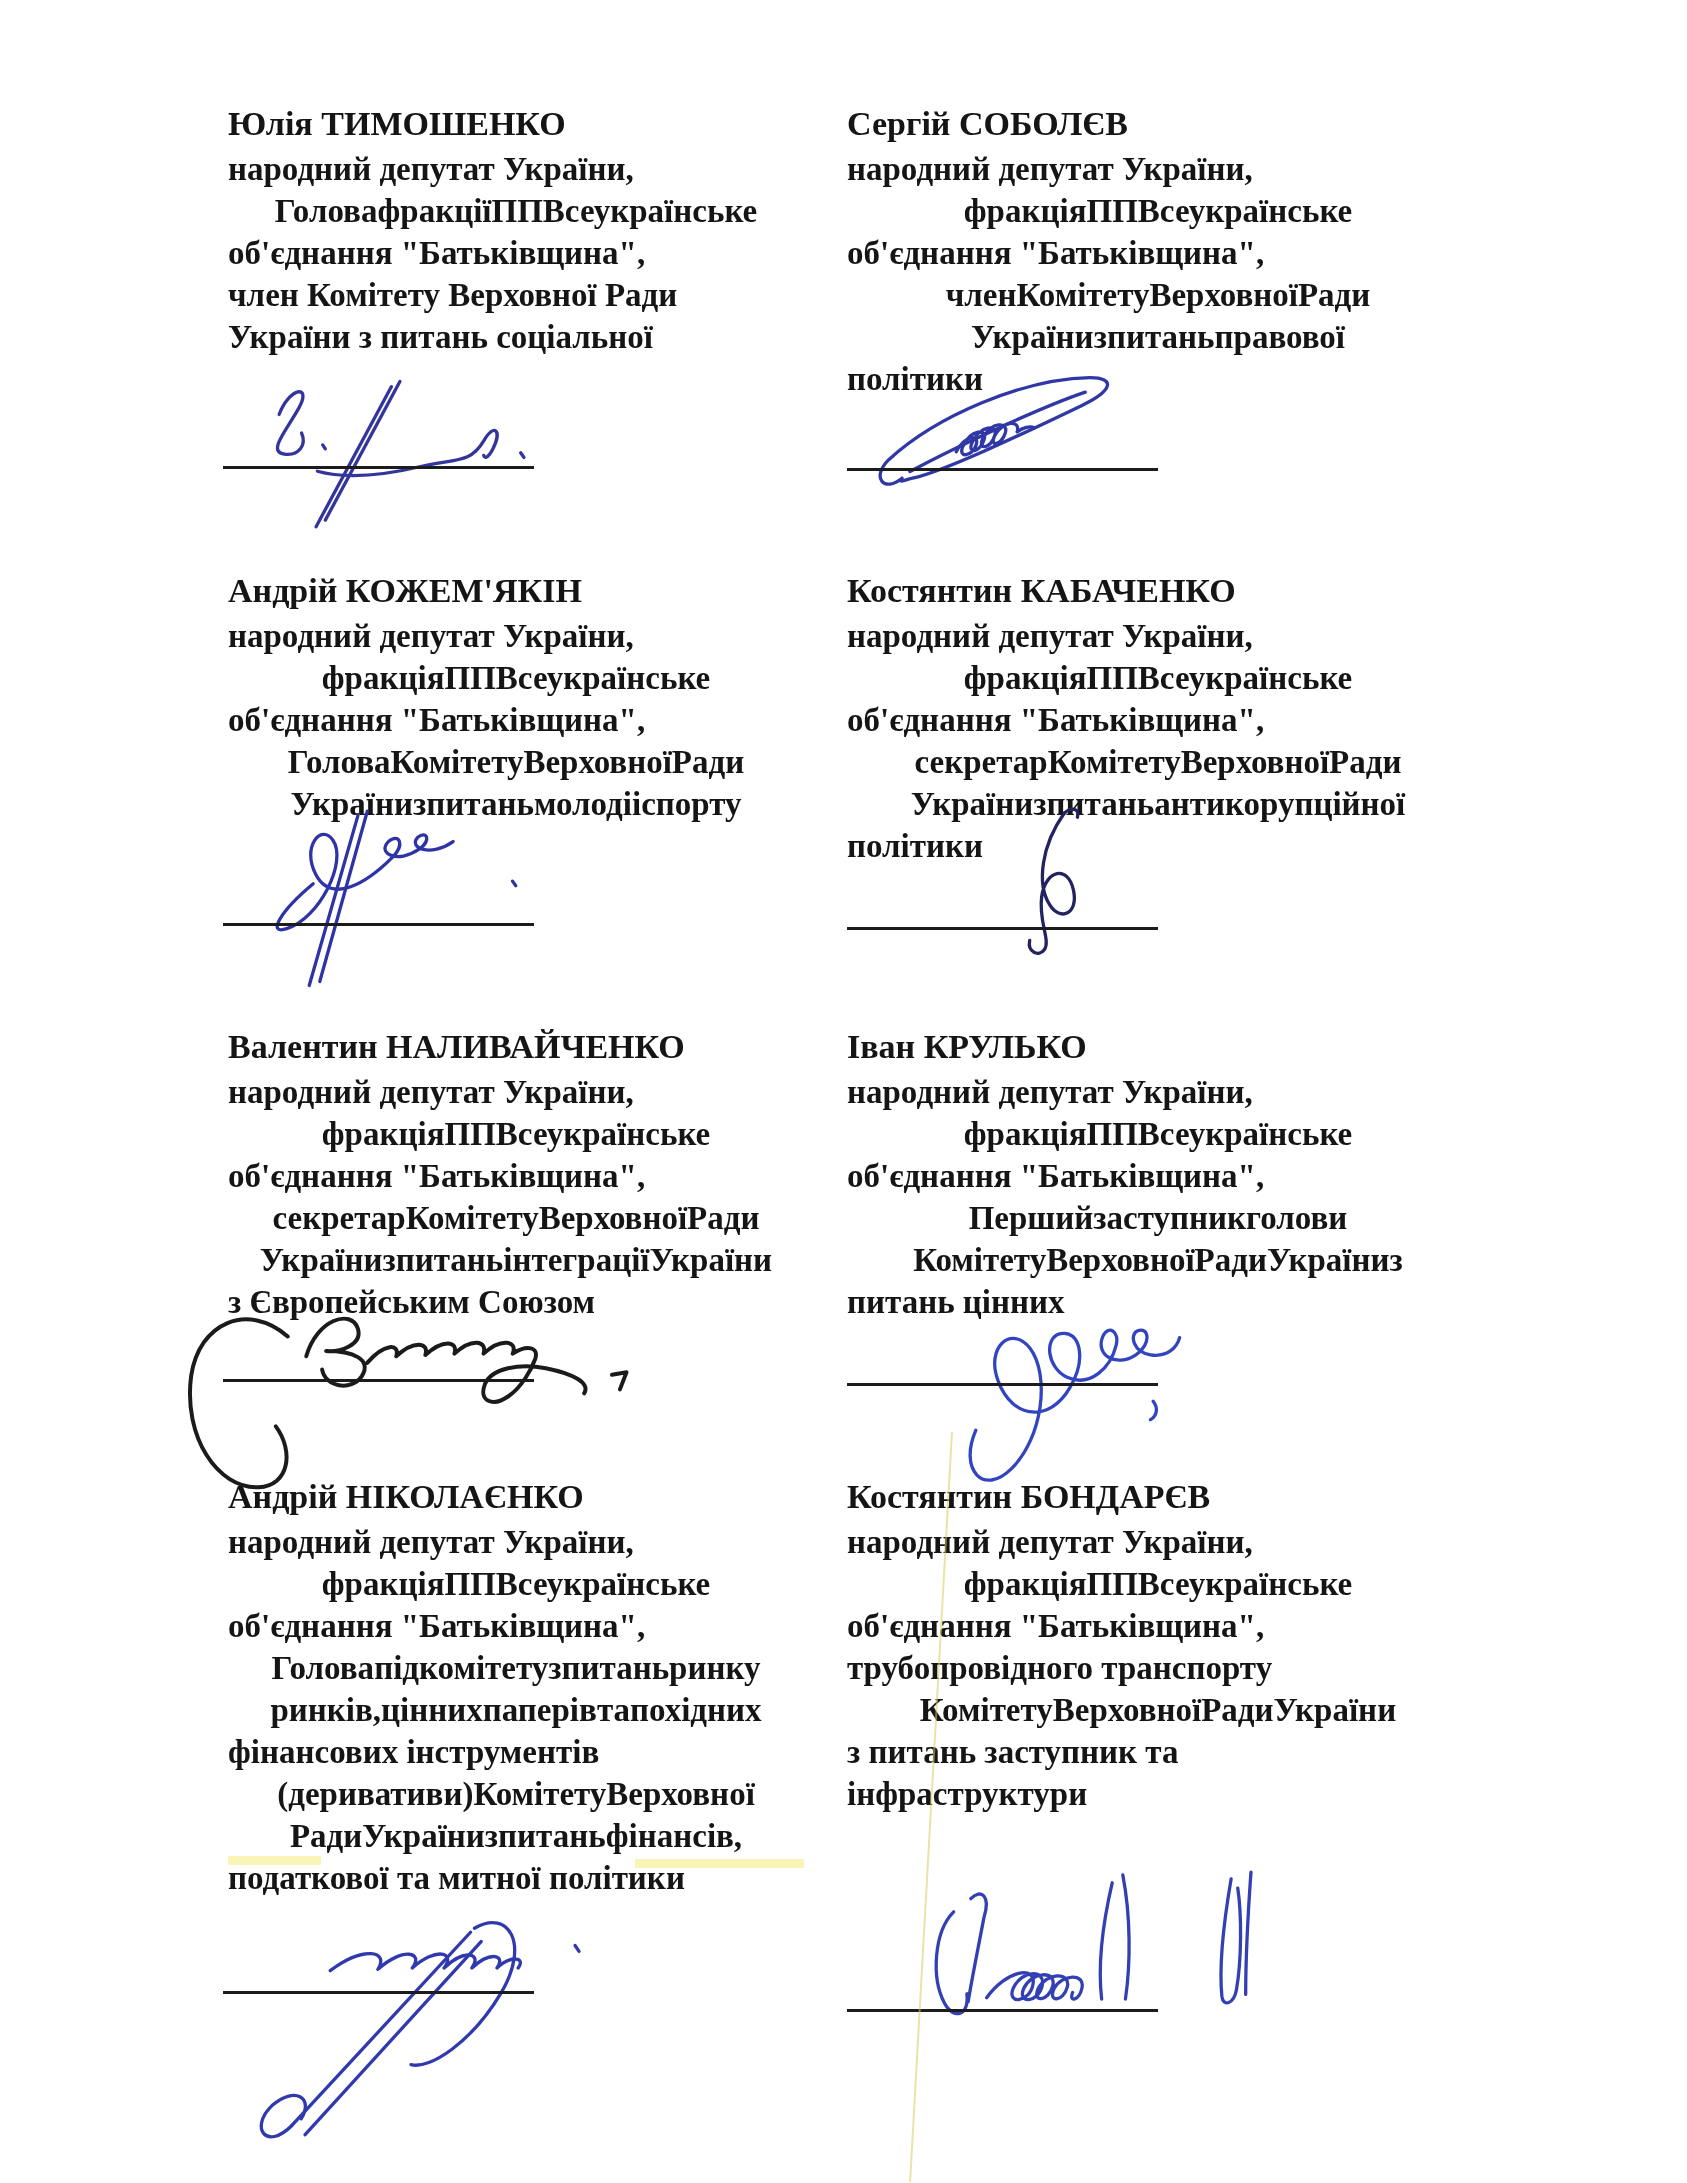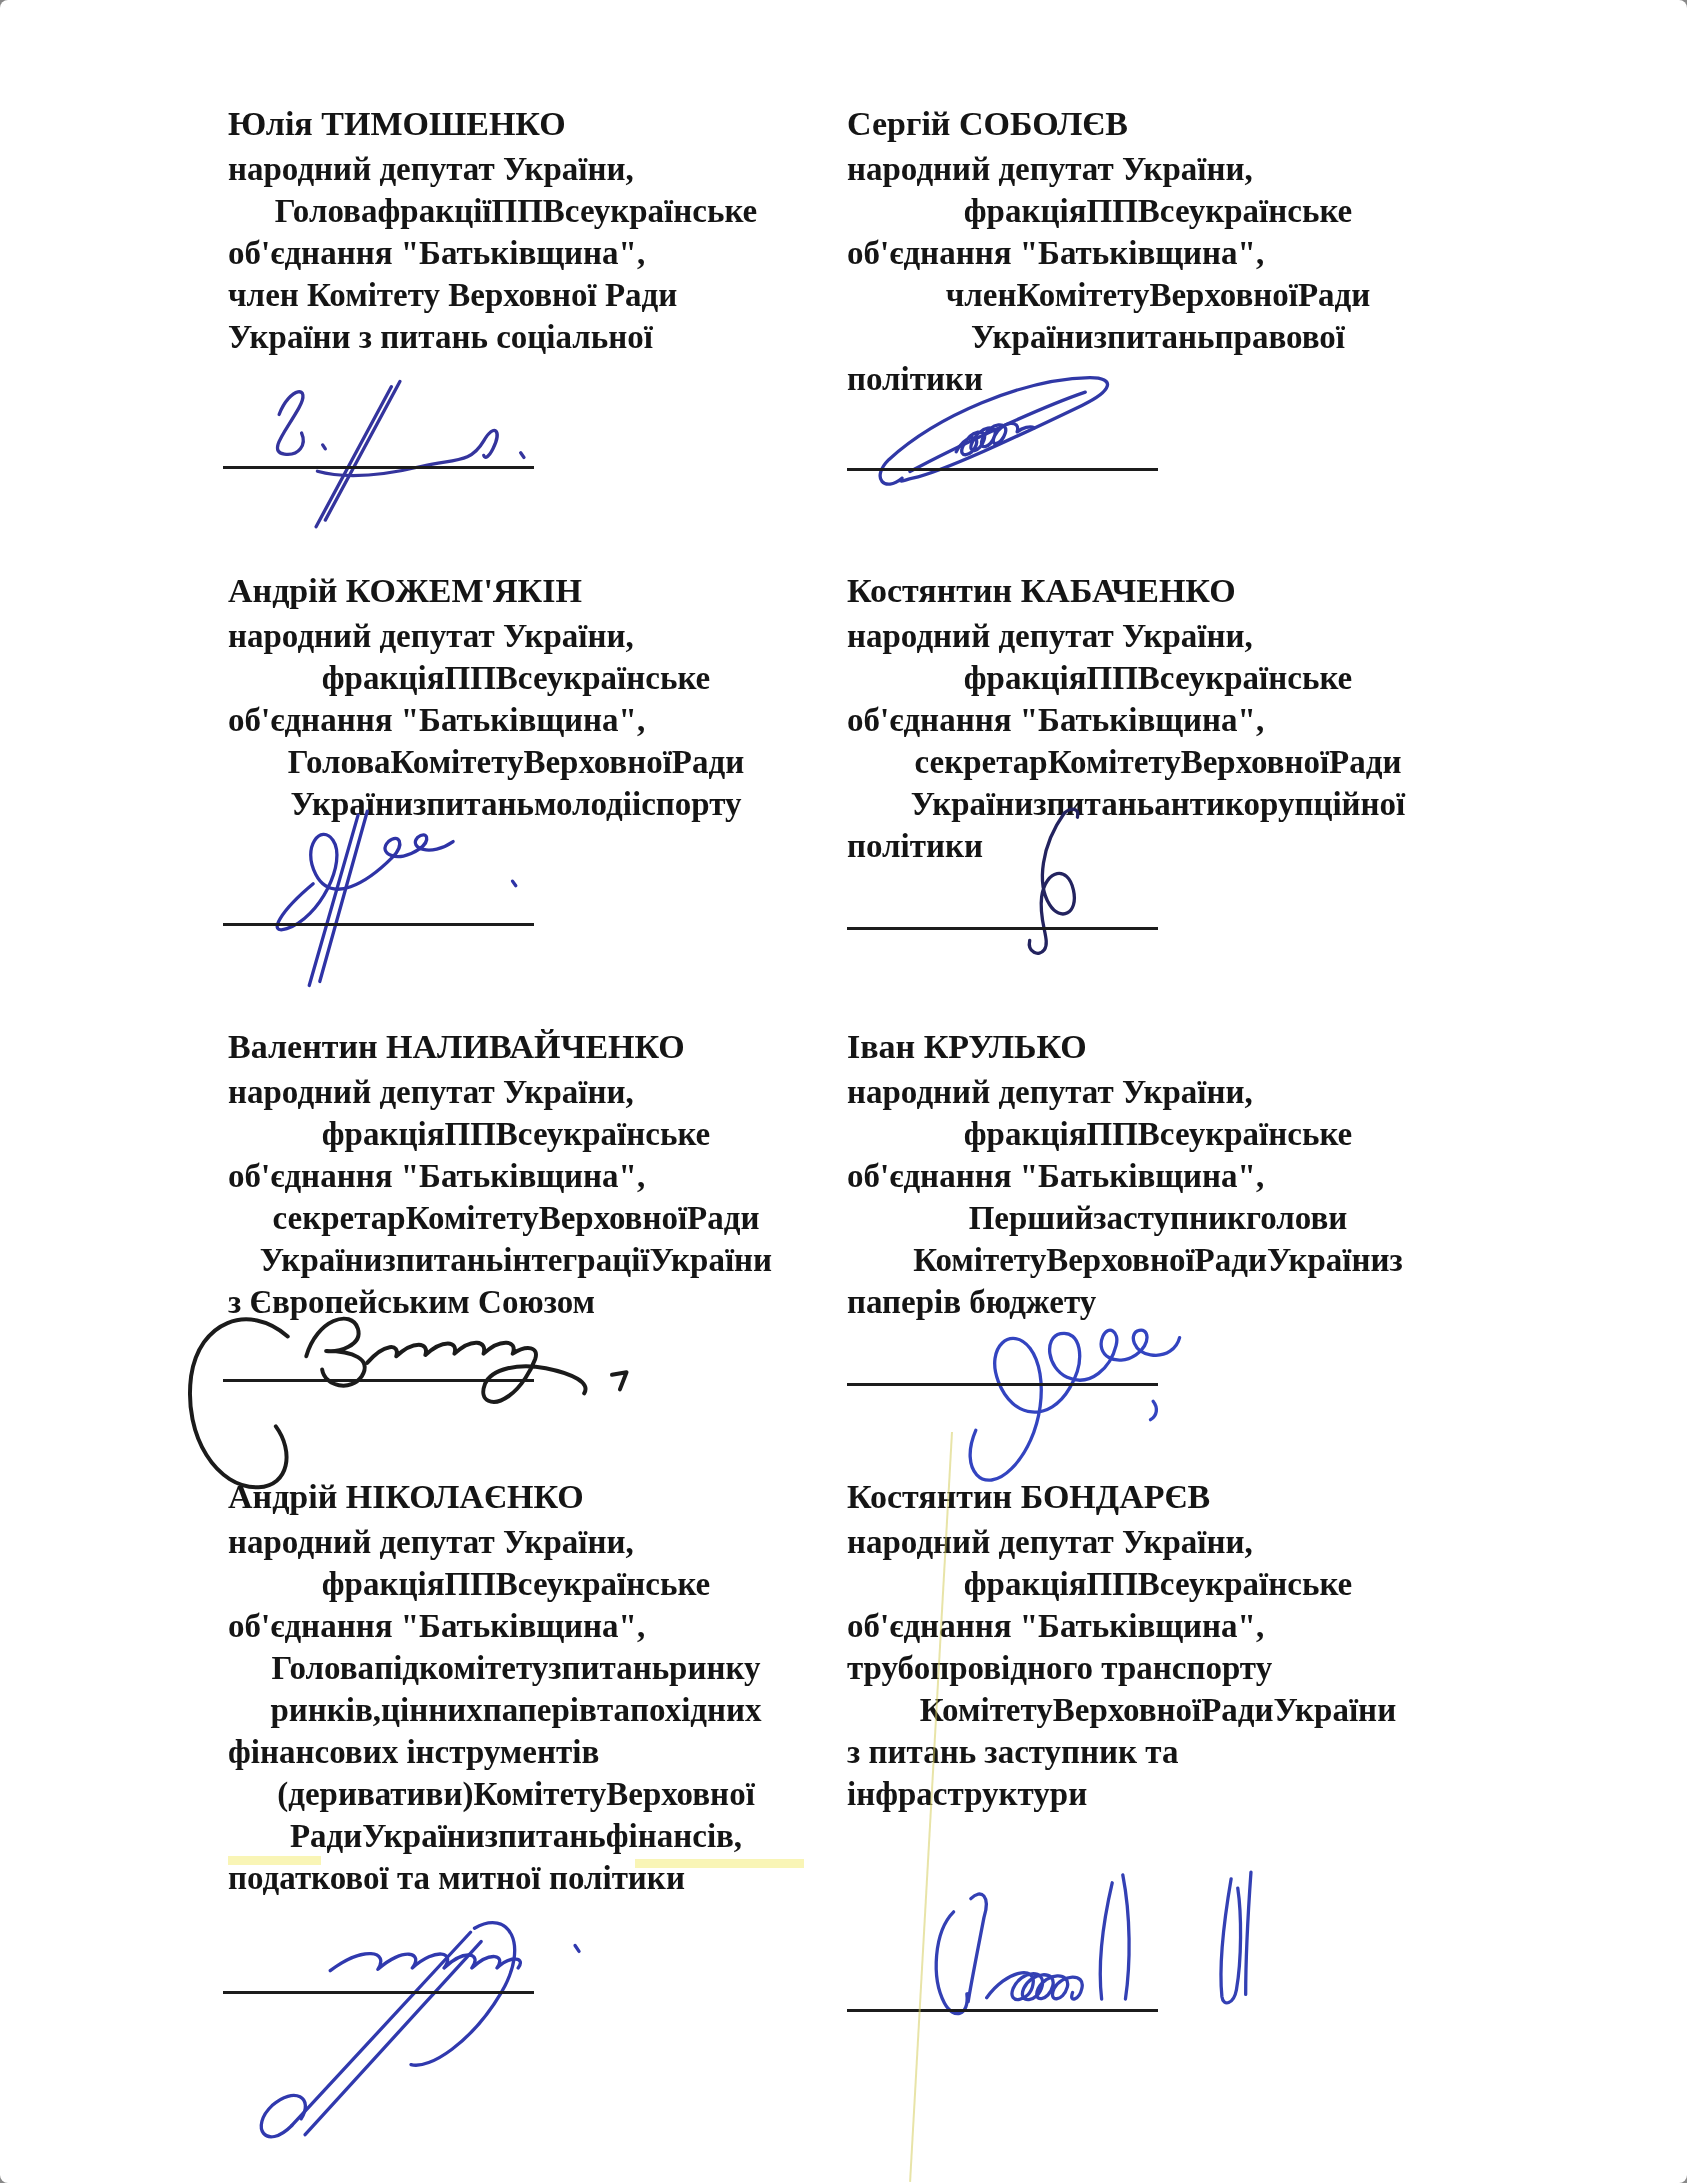--- a/index.html
+++ b/index.html
@@ -1,18 +1,18 @@
 <!DOCTYPE html>
 <html style="font-size:10.6px"><head>
 <meta charset="utf-8">
 <title>Document</title>
 <style>
   html,body{margin:0;padding:0;background:#888;}
   .page{position:relative;width:1687px;height:2183px;background:#ffffff;margin:0 auto;
-        font-family:"Liberation Serif","DejaVu Serif",serif;color:#151515;overflow:hidden;border-radius:8px;}
+        font-family:"Liberation Serif","DejaVu Serif",serif;color:#151515;overflow:hidden;}
   .sig-block{position:absolute;}
   .b1{left:228px;top:99px;width:576px;}
   .b2{left:847px;top:99px;width:622px;}
   .b3{left:228px;top:566px;width:576px;}
   .b4{left:847px;top:566px;width:622px;}
   .b5{left:228px;top:1022px;width:576px;}
   .b6{left:847px;top:1022px;width:622px;}
   .b7{left:228px;top:1472px;width:576px;}
   .b8{left:847px;top:1472px;width:622px;}
   .name{font-size:34px;line-height:49px;font-weight:bold;margin:0;white-space:nowrap;}
@@ -220,21 +220,21 @@
           <span>заступник</span>
           <span>голови</span>
         </div>
         <div class="line just">
           <span>Комітету</span>
           <span>Верховної</span>
           <span>Ради</span>
           <span>України</span>
           <span>з</span>
         </div>
-        <div class="line">паперів бюджету</div>
+        <div class="line">питань цінних</div>
       </div>
     <svg class="sig s6" width="318" height="225" viewBox="0 0 480 340" stroke="#3344c0">
       <path d="M84,212 C58,272 96,312 138,270 C186,222 196,128 166,88 C138,52 98,86 118,138 C140,196 196,200 226,148 C252,104 242,60 212,66 C186,72 192,118 222,132 C258,148 288,116 296,84 C302,62 284,52 276,70 C264,98 296,118 326,98 C350,82 346,54 328,62 C316,68 322,94 348,98 C372,102 388,88 392,72"></path>
       <path d="M352,168 C360,178 358,190 348,196"></path>
     </svg>
     <div class="rule"></div>
   </section>
 
   <section class="sig-block b7">
     <h2 class="name">Андрій НІКОЛАЄНКО</h2>

